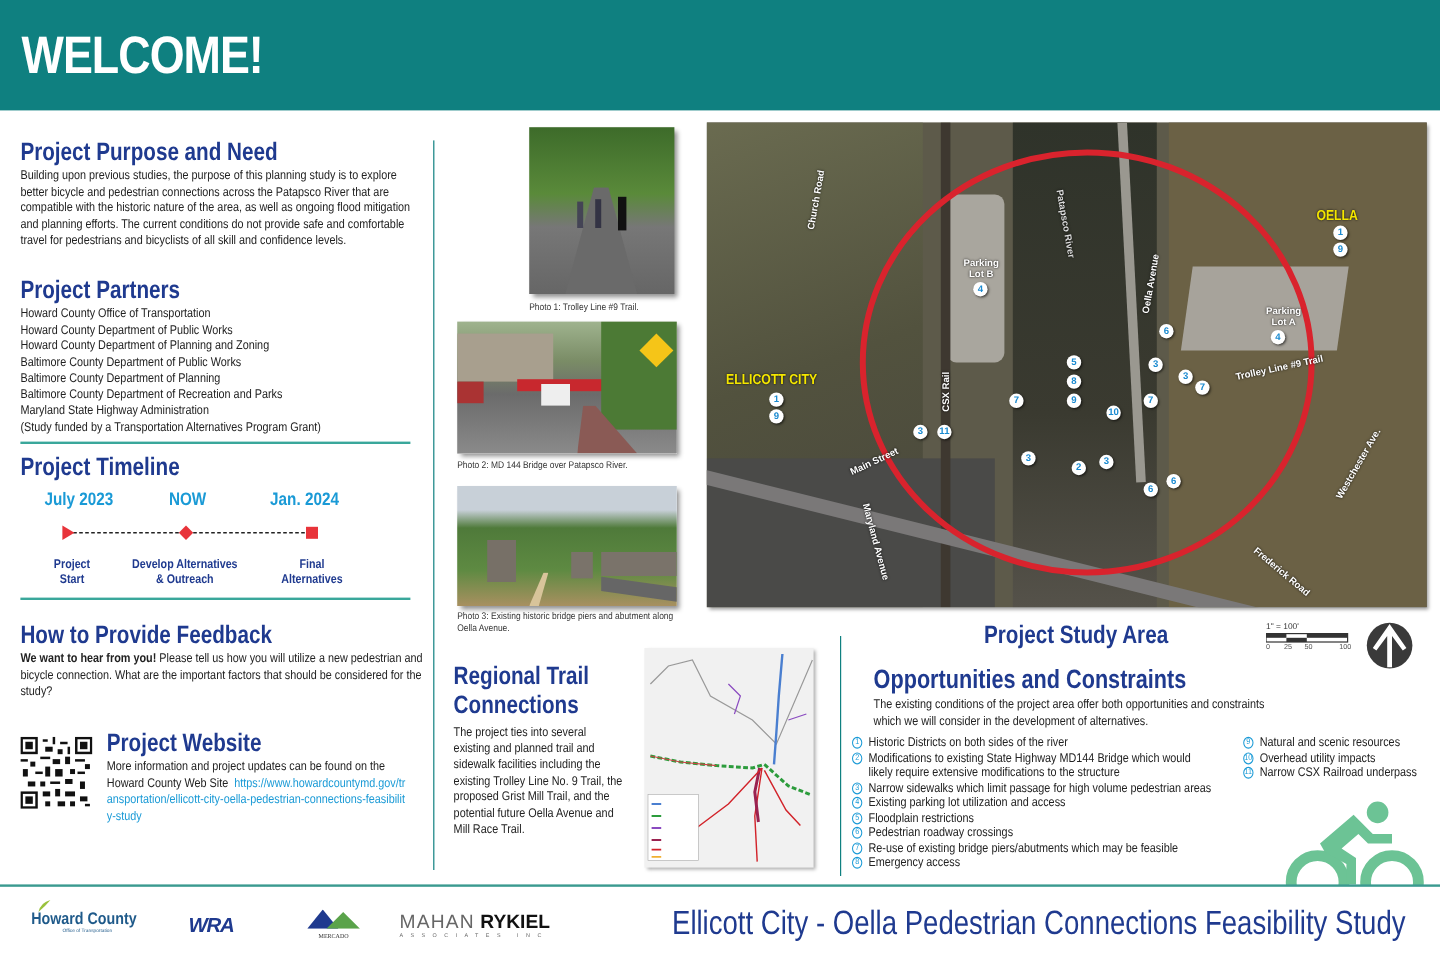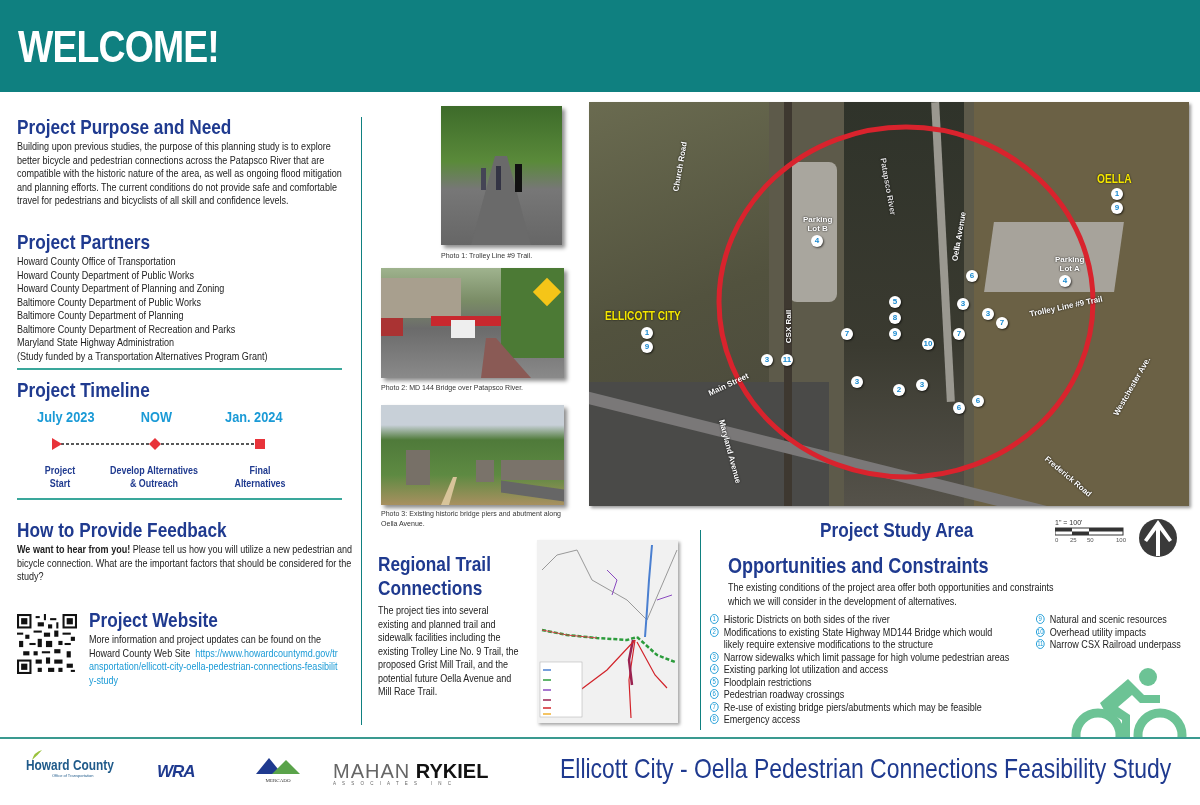--- a/index.html
+++ b/index.html
@@ -357,17 +357,17 @@
 </div>
 <div class="abs" style="left:157px;top:762px;color:#1f3a8f;font-weight:900;font-size:17px;font-style:italic;letter-spacing:-1px">WRA</div>
 <div class="abs" style="left:256px;top:758px;width:44px">
   <svg width="44" height="16">
       <polygon points="0,16 13,0 26,16" fill="#1f3a8f"></polygon>
       <polygon points="16,16 30,2 44,16" fill="#5aa34a"></polygon>
     </svg>
   <div style="font-size:5px;color:#333;text-align:center;font-family:'Liberation Serif',serif">MERCADO</div>
 </div>
 <div class="abs" style="left:333px;top:761px">
-  <div style="font-size:20px;white-space:nowrap;line-height:1"><span style="color:#666;letter-spacing:1px">MAHAN</span> <b style="color:#111">RYKIEL</b></div>
+  <div style="font-size:16px;white-space:nowrap;line-height:1"><span style="color:#666;letter-spacing:1px">MAHAN</span> <b style="color:#111">RYKIEL</b></div>
   <div style="font-size:4.5px;color:#666;letter-spacing:2.5px;white-space:pre">A S S O C I A T E S   I N C</div>
 </div>
 
 <div class="footer-title">Ellicott City - Oella Pedestrian Connections Feasibility Study</div>
 
 </body></html>

